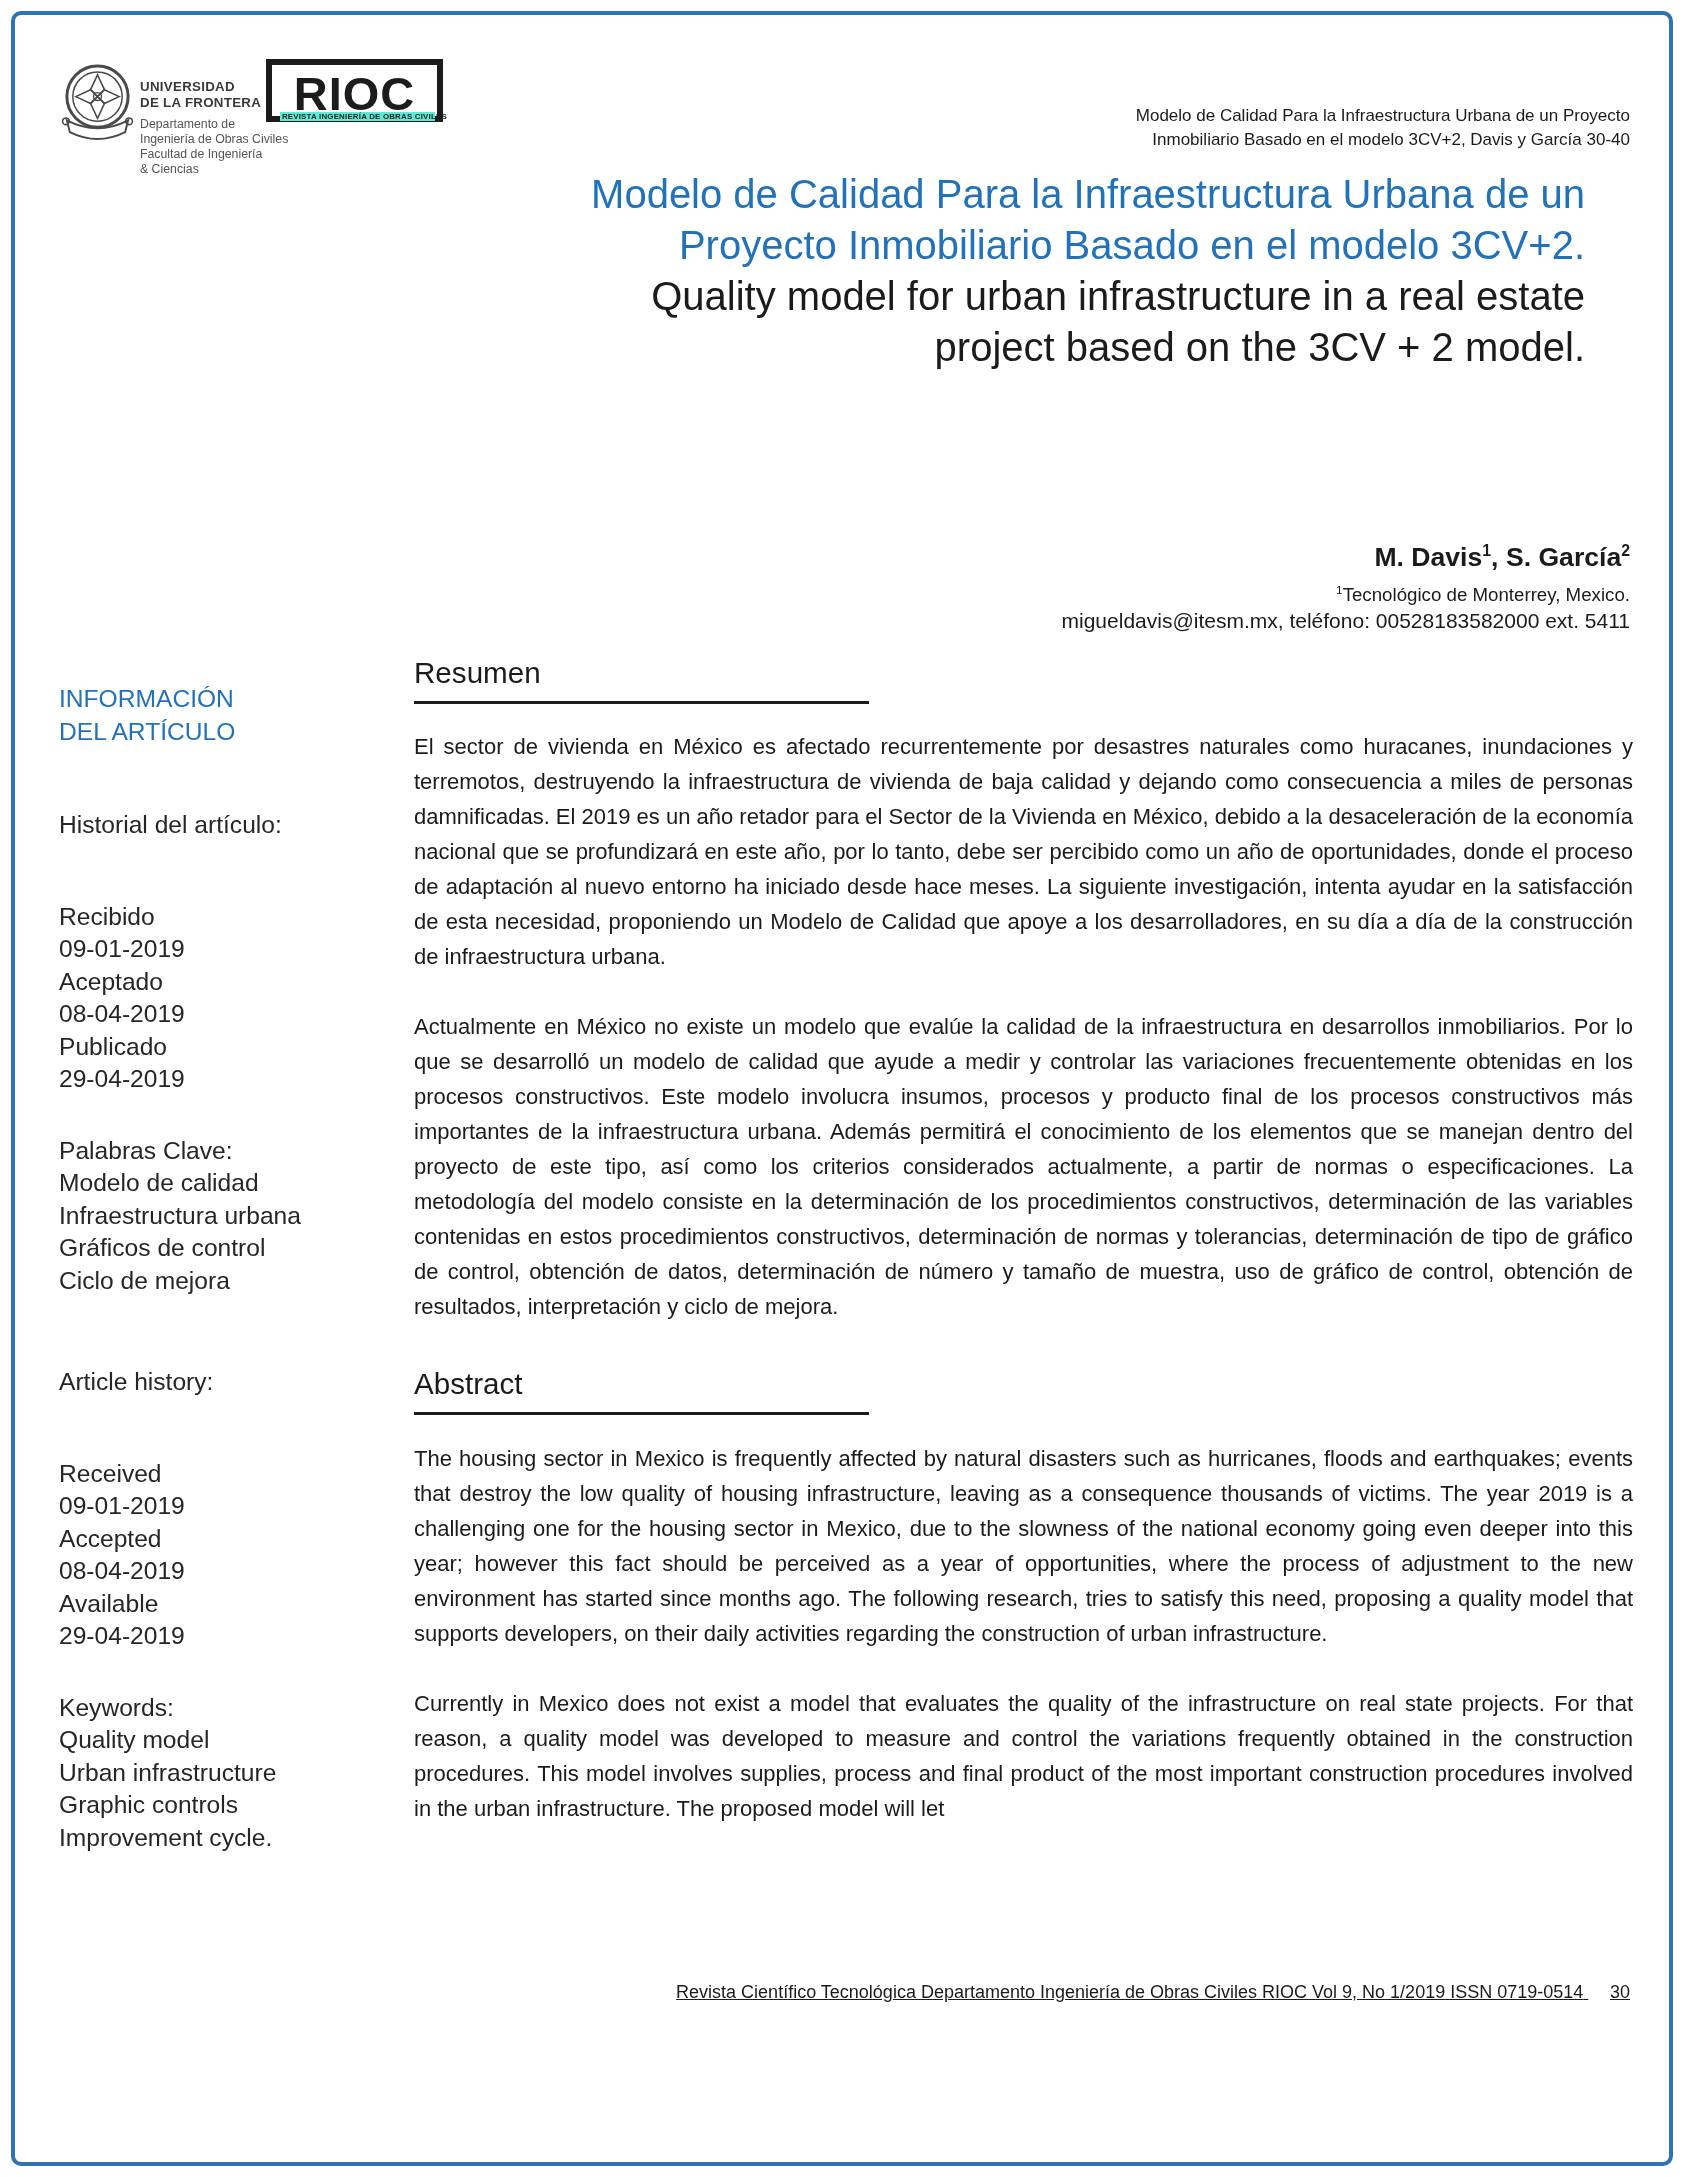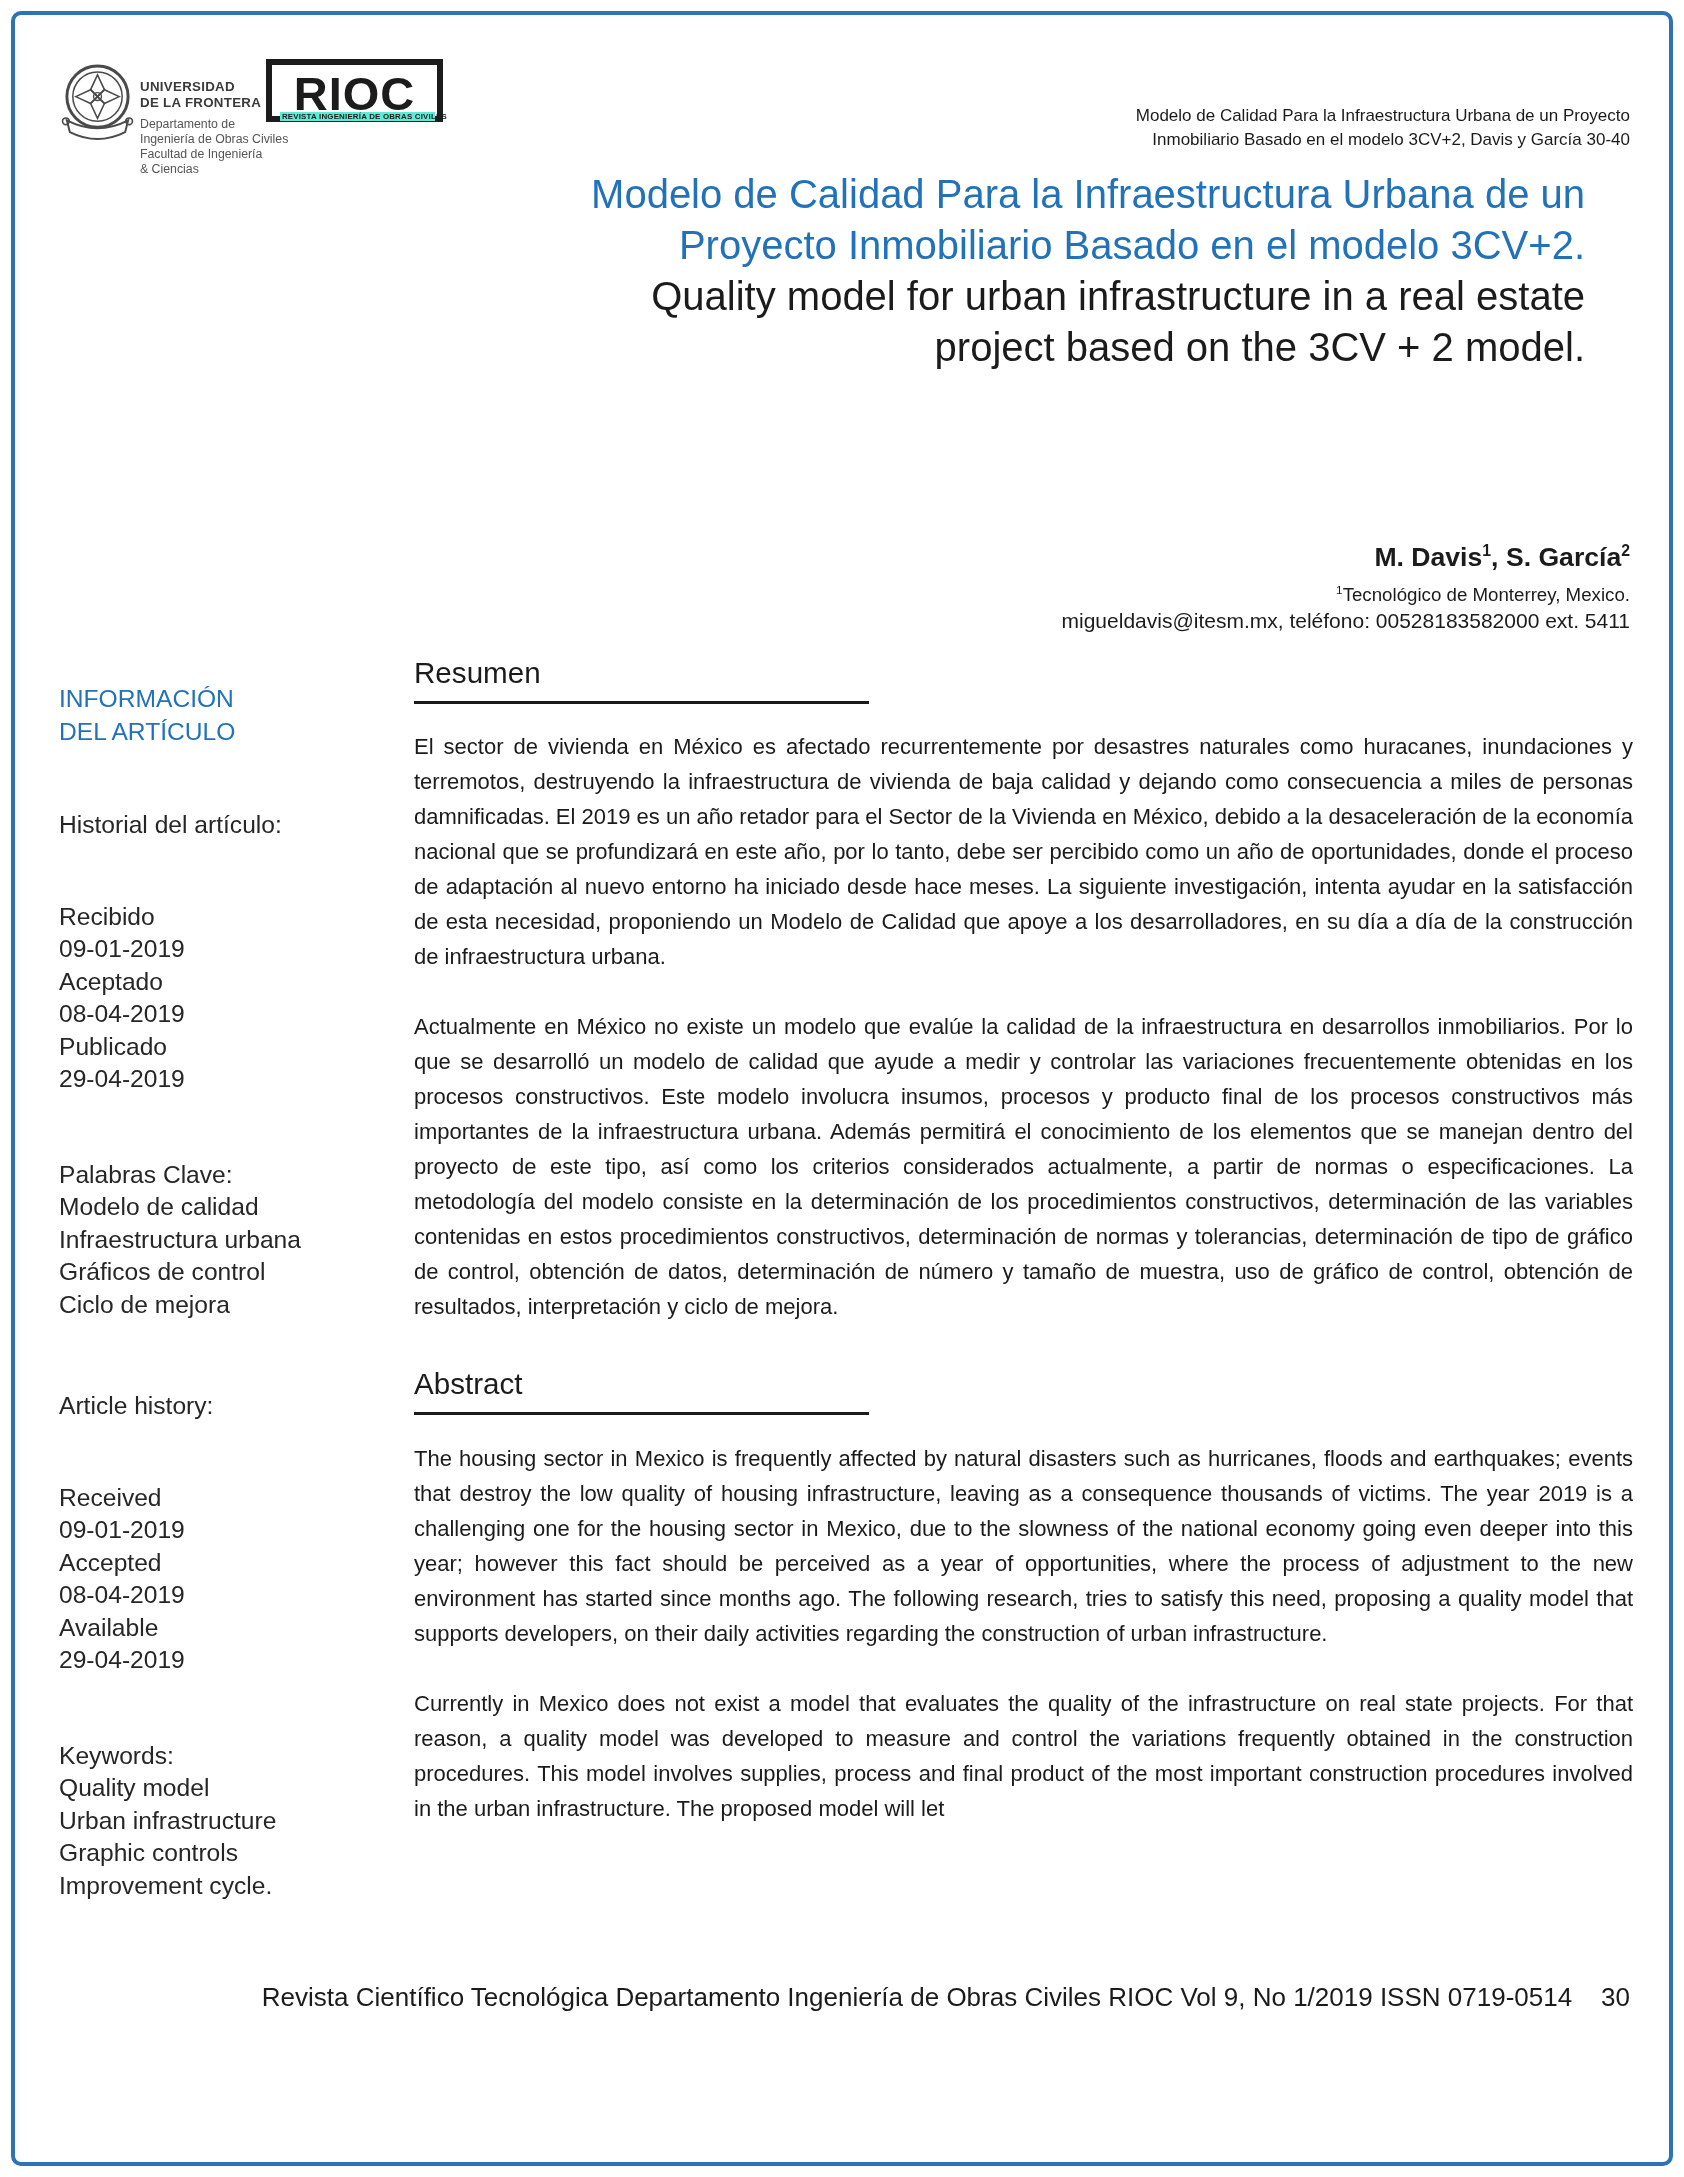--- a/index.html
+++ b/index.html
@@ -57,38 +57,38 @@
   .contact { font-size:21px; line-height:25.6px; }
 
   
   .sidebar {
     position:absolute; left:59px; top:683px; width:347px;
     font-size:24.6px; line-height:32.5px; color:#262626;
   }
   .sidebar .blue { color:#2272B9; }
   .sb-gap-a { margin-top:61px; }
   .sb-gap-b { margin-top:59px; }
-  .sb-gap-c { margin-top:63px; }
+  .sb-gap-c { margin-top:39px; }
   .sb-gap-d { margin-top:69px; }
 
   
   .main { position:absolute; left:414px; top:656px; width:1219px; }
   .section-heading { font-size:29.6px; color:#1b1b1b; font-weight:400; }
   .heading-rule { width:455px; border-bottom:3px solid #1b1b1b; margin-top:10.8px; }
   .main p {
     font-size:22px; line-height:35px; text-align:justify;
     margin:25.6px 0 0 0; color:#1b1b1b;
   }
   .main p.second { margin-top:35px; }
   .abstract-heading { margin-top:43px; }
 
   
   .footer {
     position:absolute; top:1982px; right:54px;
-    font-size:26px; color:#1b1b1b; text-align:center;
+    font-size:18px; color:#1b1b1b; text-align:center;text-decoration:underline;
   }
   .footer .pageno { margin-left:21.7px; }
 </style>
 </head>
 <body>
 
 <div class="page">
   <div class="page-frame"></div>
 
   <div class="seal">

